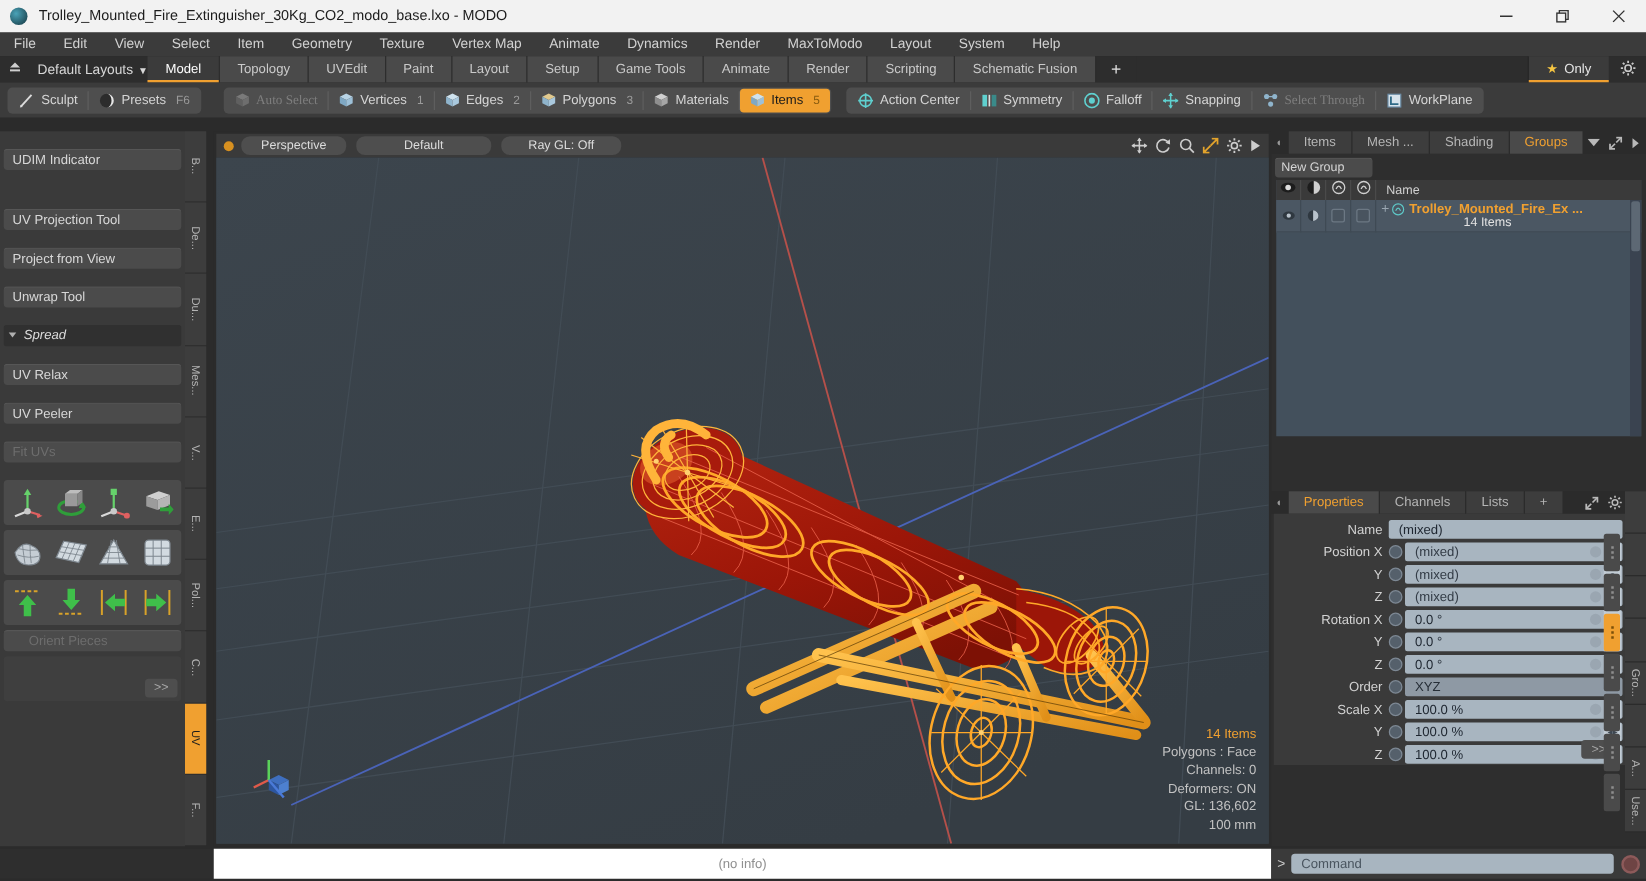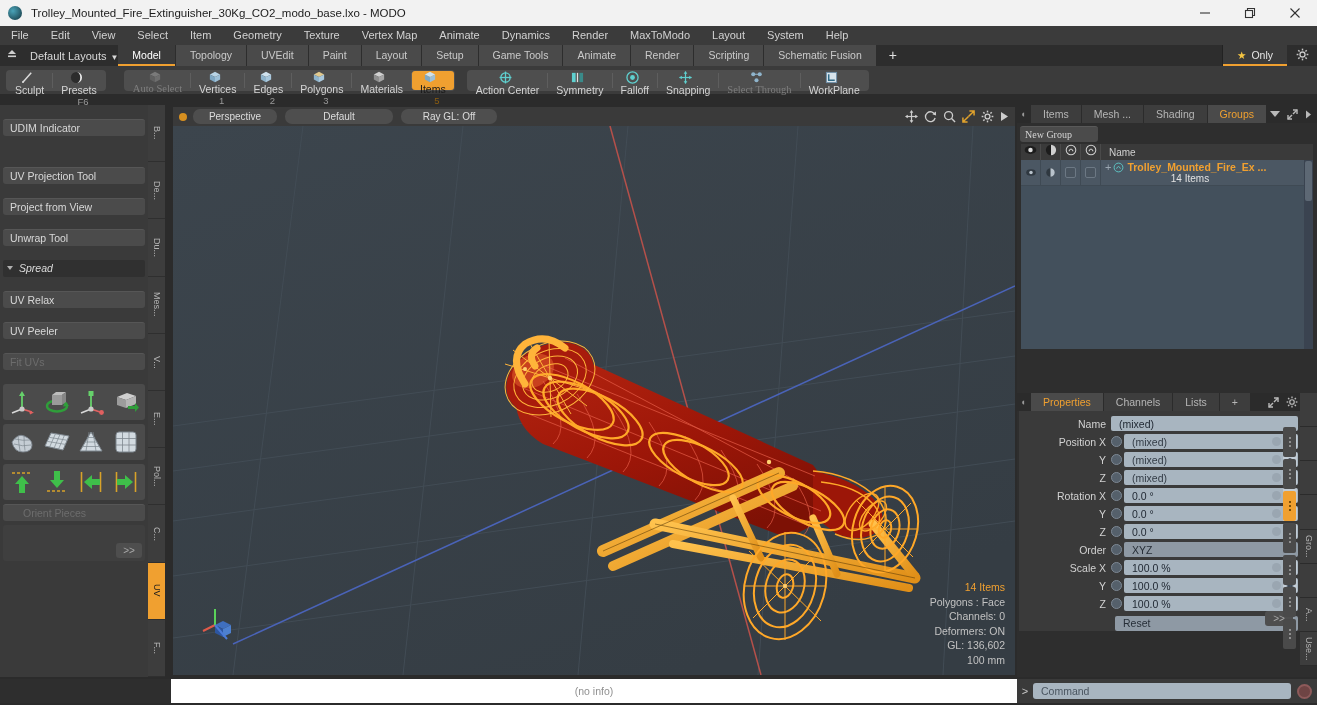--- a/index.html
+++ b/index.html
@@ -42,21 +42,21 @@
   #only-btn::after{content:"";position:absolute;left:0;right:0;bottom:0;height:2px;background:#f0a030;}
   #only-btn .star{ color:#f5c542; margin-right:5px; }
   #gear-top{ width:30px;text-align:center;color:#c8c8c8; font-size:12px; }
 
   
   #toolbar{ position:absolute;left:0;top:66px;width:1317px;height:28px;
     background:#3b3b3b; display:flex; align-items:center; }
   .tgroup{ display:flex; align-items:center; background:#4e4e4e; border-radius:4px;
     height:21px; margin-left:6px; padding:0 1px; }
   .tbtn{ display:flex;align-items:center; height:19px; padding:0 8px; font-size:10.5px;
-    color:#d5d5d5; border-radius:3px; white-space:nowrap;flex-direction:column; }
+    color:#d5d5d5; border-radius:3px; white-space:nowrap; }
   .tbtn.dim{ color:#7e7e7e;font-family:Liberation Serif, serif; }
   .tbtn.on{ background:#f0a030; color:#1a1a1a; }
   .tbtn .num{ margin-left:8px; font-size:9.5px; color:#9a9a9a; }
   .tbtn.on .num{ color:#8a5c10; }
   .tbtn .ic{ margin-right:5px; display:inline-flex; }
   .sep{ width:1px;height:15px;background:#5e5e5e; }
 
   
   .cube{ width:12px;height:12px; display:block; }
 
@@ -114,21 +114,21 @@
   .panel-tabs{ height:18px; display:flex; align-items:center; background:#2b2b2b; }
   .ptab{ font-size:10.5px; color:#b6b6b6; padding:0 12px; line-height:18px;
     background:#3d3d3d; margin-right:1px; white-space:nowrap; }
   .ptab.on{ background:#4a4a4a; color:#f0a030; }
   .ptab-l{ width:14px; text-align:center; color:#999; font-size:9px; }
   .ptabs-right{ margin-left:auto; display:flex; align-items:center; gap:7px; padding-right:5px;}
   .ptabs-right span{ color:#b9b9b9; display:flex; }
 
   #newgroup{ height:16px; margin:3px 0 2px 3px; width:78px; background:#4b4b4b;
     border-radius:3px; font-size:10px; color:#d5d5d5; line-height:16px; padding-left:5px;
-    border-top:1px solid #595959;font-family:Liberation Serif, serif;}
+    border-top:1px solid #595959;}
   #glist{ margin:0 4px; background:#43505c; height:205px; position:relative; }
   #ghead{ height:16px; background:#3a3a3a; display:flex; align-items:center; }
   .gcol{ width:20px; text-align:center; color:#d8d8d8; font-size:9px;
     border-right:1px solid #4a4a4a; height:16px; line-height:16px; }
   #gname-head{ flex:1; font-size:10px; color:#d0d0d0; padding-left:8px; }
   #grow{ height:26px; display:flex; align-items:center; background:#4b5763;
     border-bottom:1px solid #3f4a54; }
   .grow-cell{ width:20px; display:flex; align-items:center; justify-content:center;
     height:26px; border-right:1px solid #3f4a54; }
   .chkbox{ width:11px;height:11px;border:1px solid #6c7884; border-radius:2px; background:#49545f;}
@@ -1079,23 +1079,20 @@
       <div class="prow">
         <div class="plabel">Z</div>
         <span class="pdot"></span>
         <div class="pfield">
             <span>100.0 %</span>
             <span class="circ"></span>
             <span class="arrows">◂▸</span>
           </div>
       </div>
 
-      <div id="reset-row">
-        <div id="reset-field"><span>Reset</span><span class="dc"></span></div>
-      </div>
 
       <div id="adv2">&gt;&gt;</div>
 
       <div id="pscroll">
         <div class="pgrip">
             <span class="dots">
               <i></i>
               <i></i>
               <i></i>
             </span>

